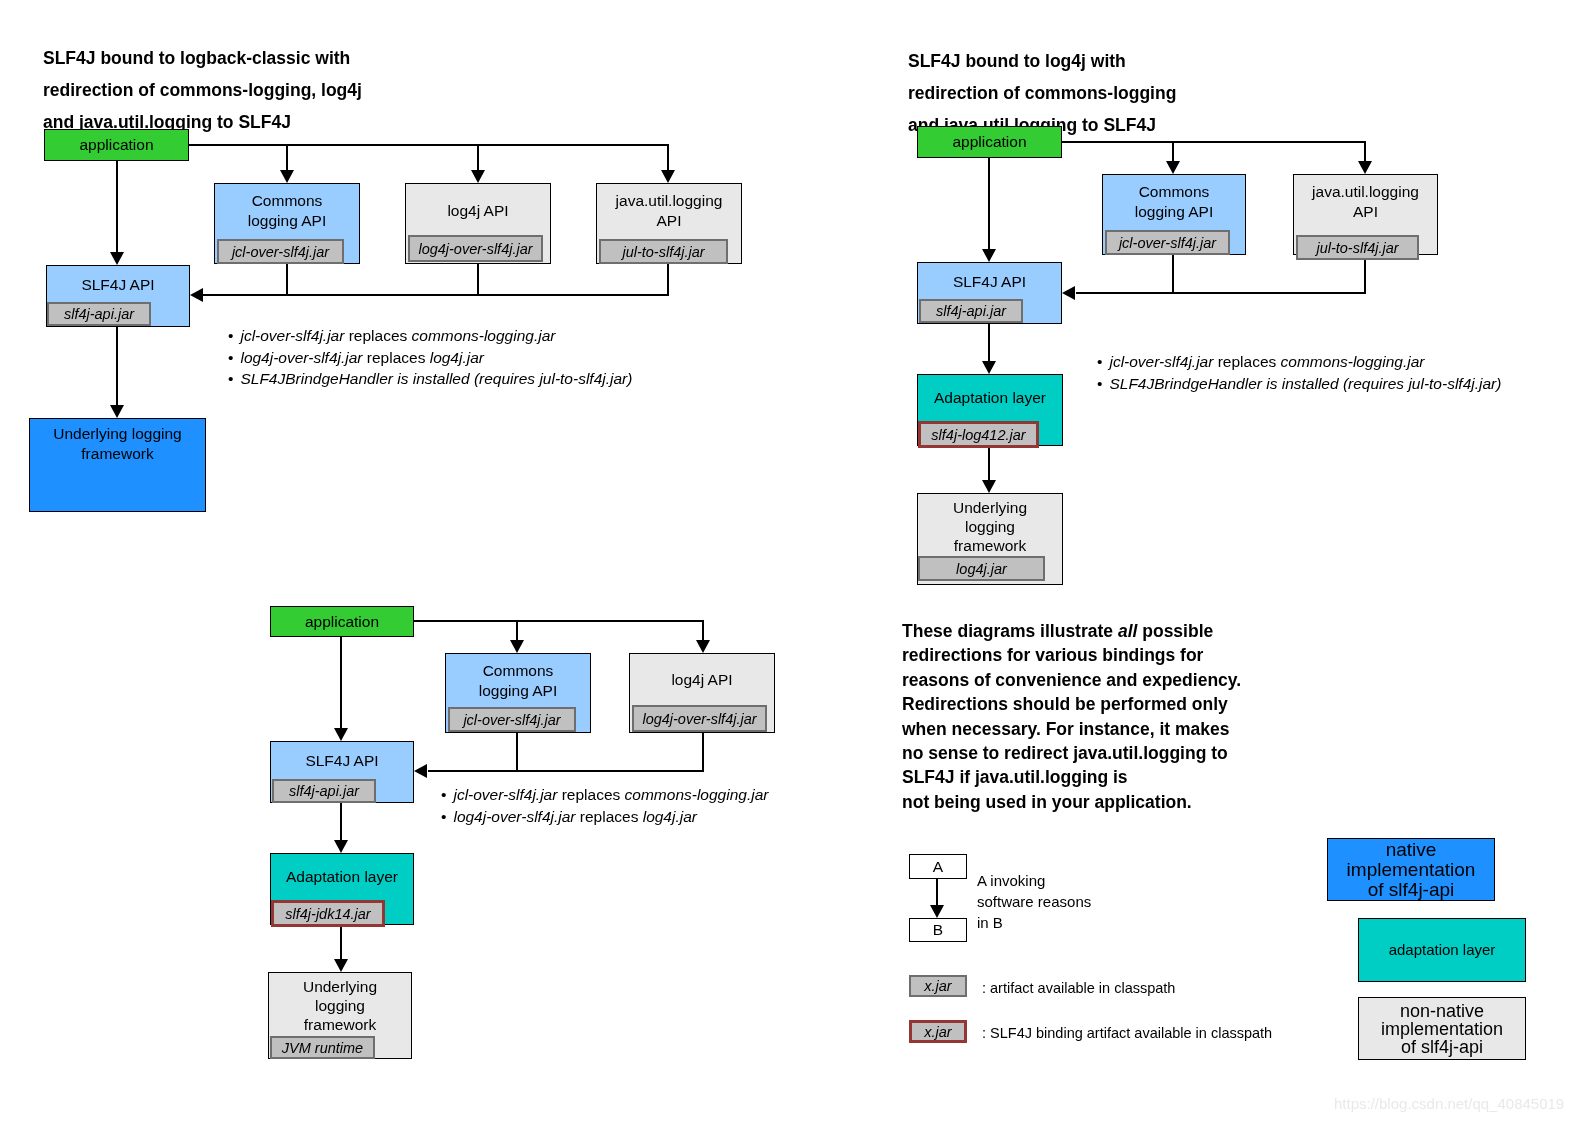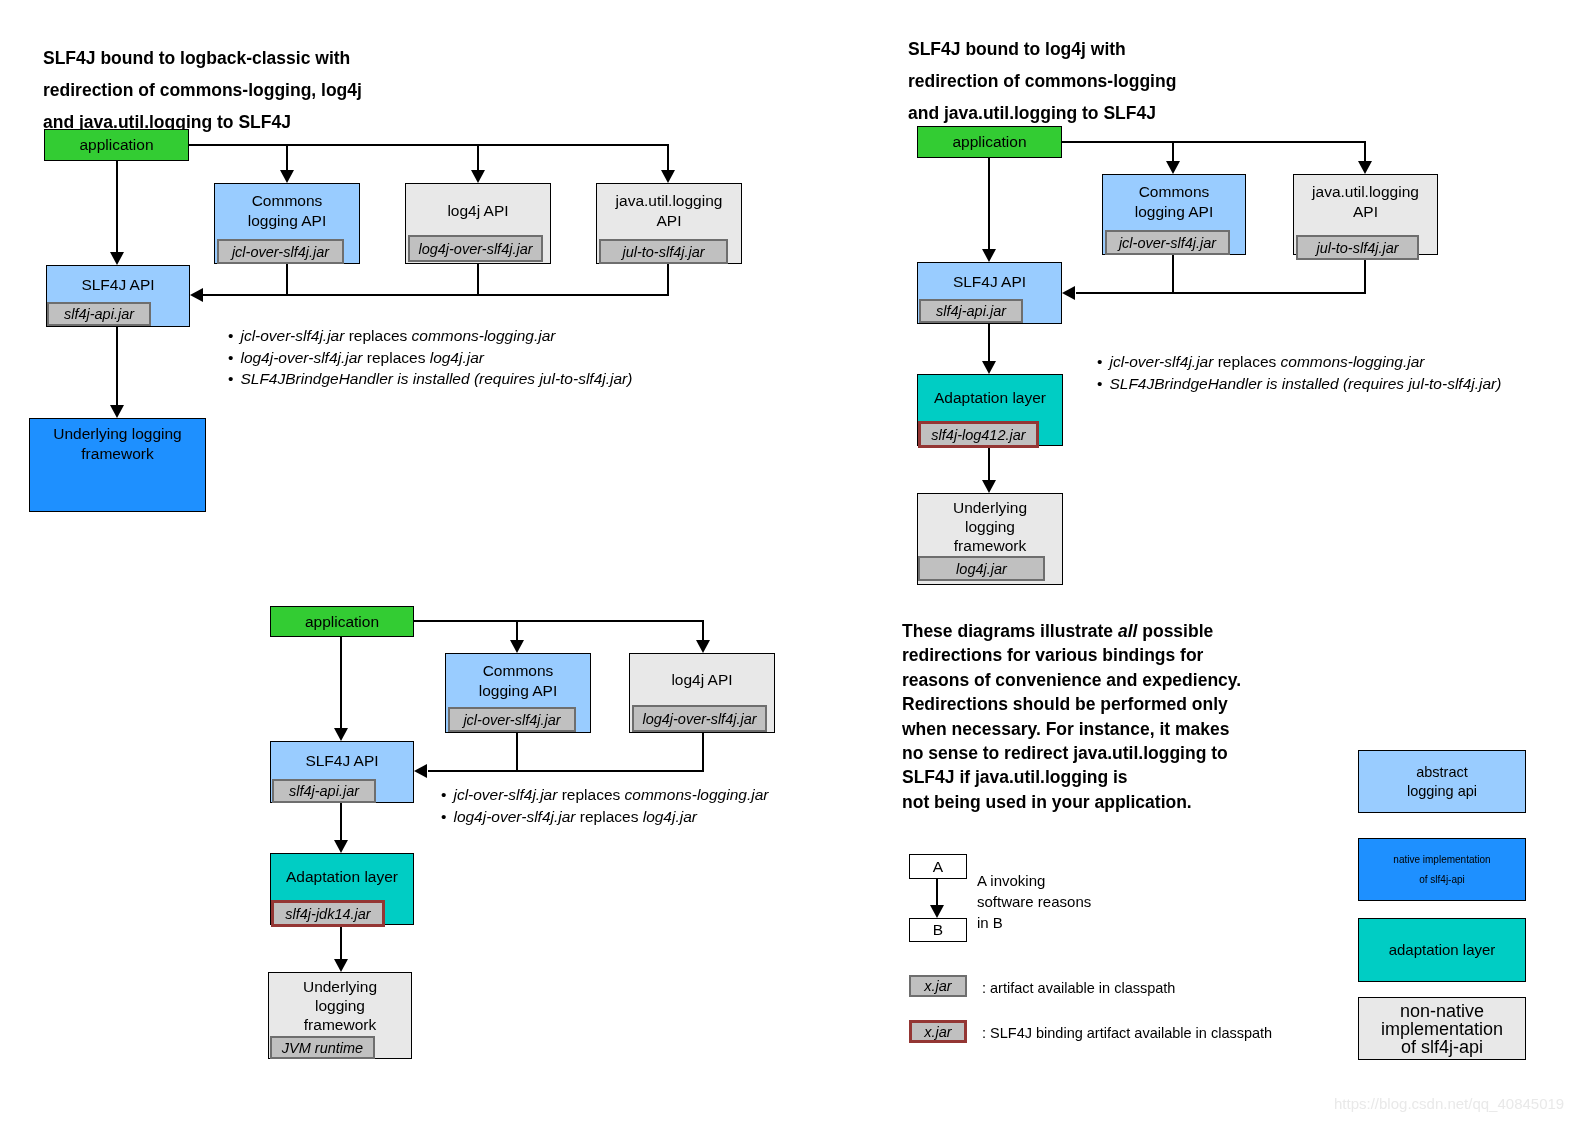--- a/index.html
+++ b/index.html
@@ -78,21 +78,21 @@
   <div class="jar" style="left:47px; top:302px; width:104px; height:24px;">slf4j-api.jar</div>
   <div class="box blue top" style="left:29px; top:418px; width:177px; height:94px; padding-top:5px;">Underlying logging
 framework</div>
 
   <div class="bullets" style="left:228px; top:325px;">
     <div class="bline"><span class="bm">•</span><span class="it">jcl-over-slf4j.jar</span><span> replaces </span><span class="it">commons-logging.jar</span></div>
     <div class="bline"><span class="bm">•</span><span class="it">log4j-over-slf4j.jar</span><span> replaces </span><span class="it">log4j.jar</span></div>
     <div class="bline"><span class="bm">•</span><span class="it">SLF4JBrindgeHandler is installed (requires jul-to-slf4j.jar)</span></div>
   </div>
 
-  <div class="title" style="left:908px; top:33px;">SLF4J bound to log4j with
+  <div class="title" style="left:908px; top:45px;">SLF4J bound to log4j with
 redirection of commons-logging
 and java.util.logging to SLF4J</div>
 
   <div class="v" style="left:988px; top:158px; height:91px;"></div>
   <div class="tri-d" style="left:982px; top:249px;"></div>
   <div class="h" style="left:1062px; top:141px; width:304px;"></div>
   <div class="v" style="left:1172px; top:143px; height:18px;"></div>
   <div class="tri-d" style="left:1166px; top:161px;"></div>
   <div class="v" style="left:1364px; top:141px; height:20px;"></div>
   <div class="tri-d" style="left:1358px; top:161px;"></div>
@@ -178,23 +178,21 @@
   <div class="box white" style="left:909px; top:918px; width:58px; height:24px;">B</div>
   <div class="cap" style="left:977px; top:870px; font-size:15px;">A invoking
 software reasons
 in B</div>
 
   <div class="jar" style="left:909px; top:975px; width:58px; height:22px;">x.jar</div>
   <div class="cap" style="left:982px; top:978px;">: artifact available in classpath</div>
   <div class="jar binding" style="left:909px; top:1020px; width:58px; height:23px;">x.jar</div>
   <div class="cap" style="left:982px; top:1023px;">: SLF4J binding artifact available in classpath</div>
 
-  <div class="box lblue" style="left:1358px; top:750px; width:168px; height:63px; font-size:14.5px; line-height:19px;">abstract
-logging api</div>
-  <div class="box blue" style="left:1358px; top:838px; width:168px; height:63px; font-size:10px; line-height:20px;">native implementation
+  <div class="box blue" style="left:1327px; top:838px; width:168px; height:63px; font-size:19px; line-height:20px;">native implementation
 of slf4j-api</div>
   <div class="box teal" style="left:1358px; top:918px; width:168px; height:64px; font-size:15px;">adaptation layer</div>
   <div class="box lgray" style="left:1358px; top:997px; width:168px; height:63px; font-size:18px; line-height:18px;">non-native implementation
 of slf4j-api</div>
 
   <div class="wm" style="left:1334px; top:1095px;">https://blog.csdn.net/qq_40845019</div>
 
 </div>
 
 </body></html>

